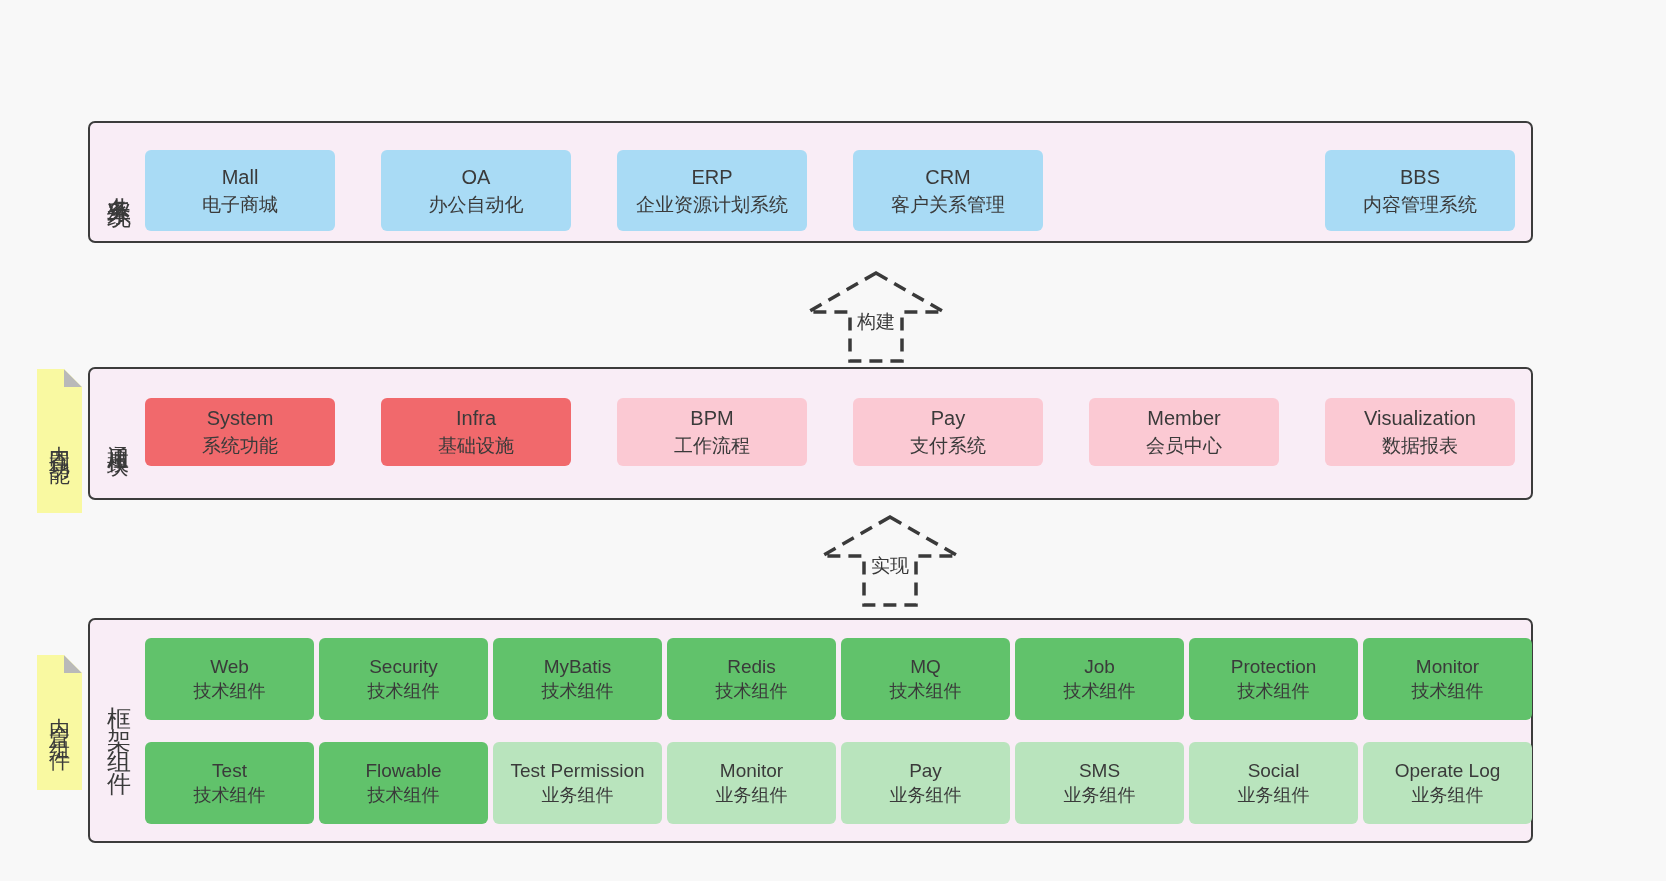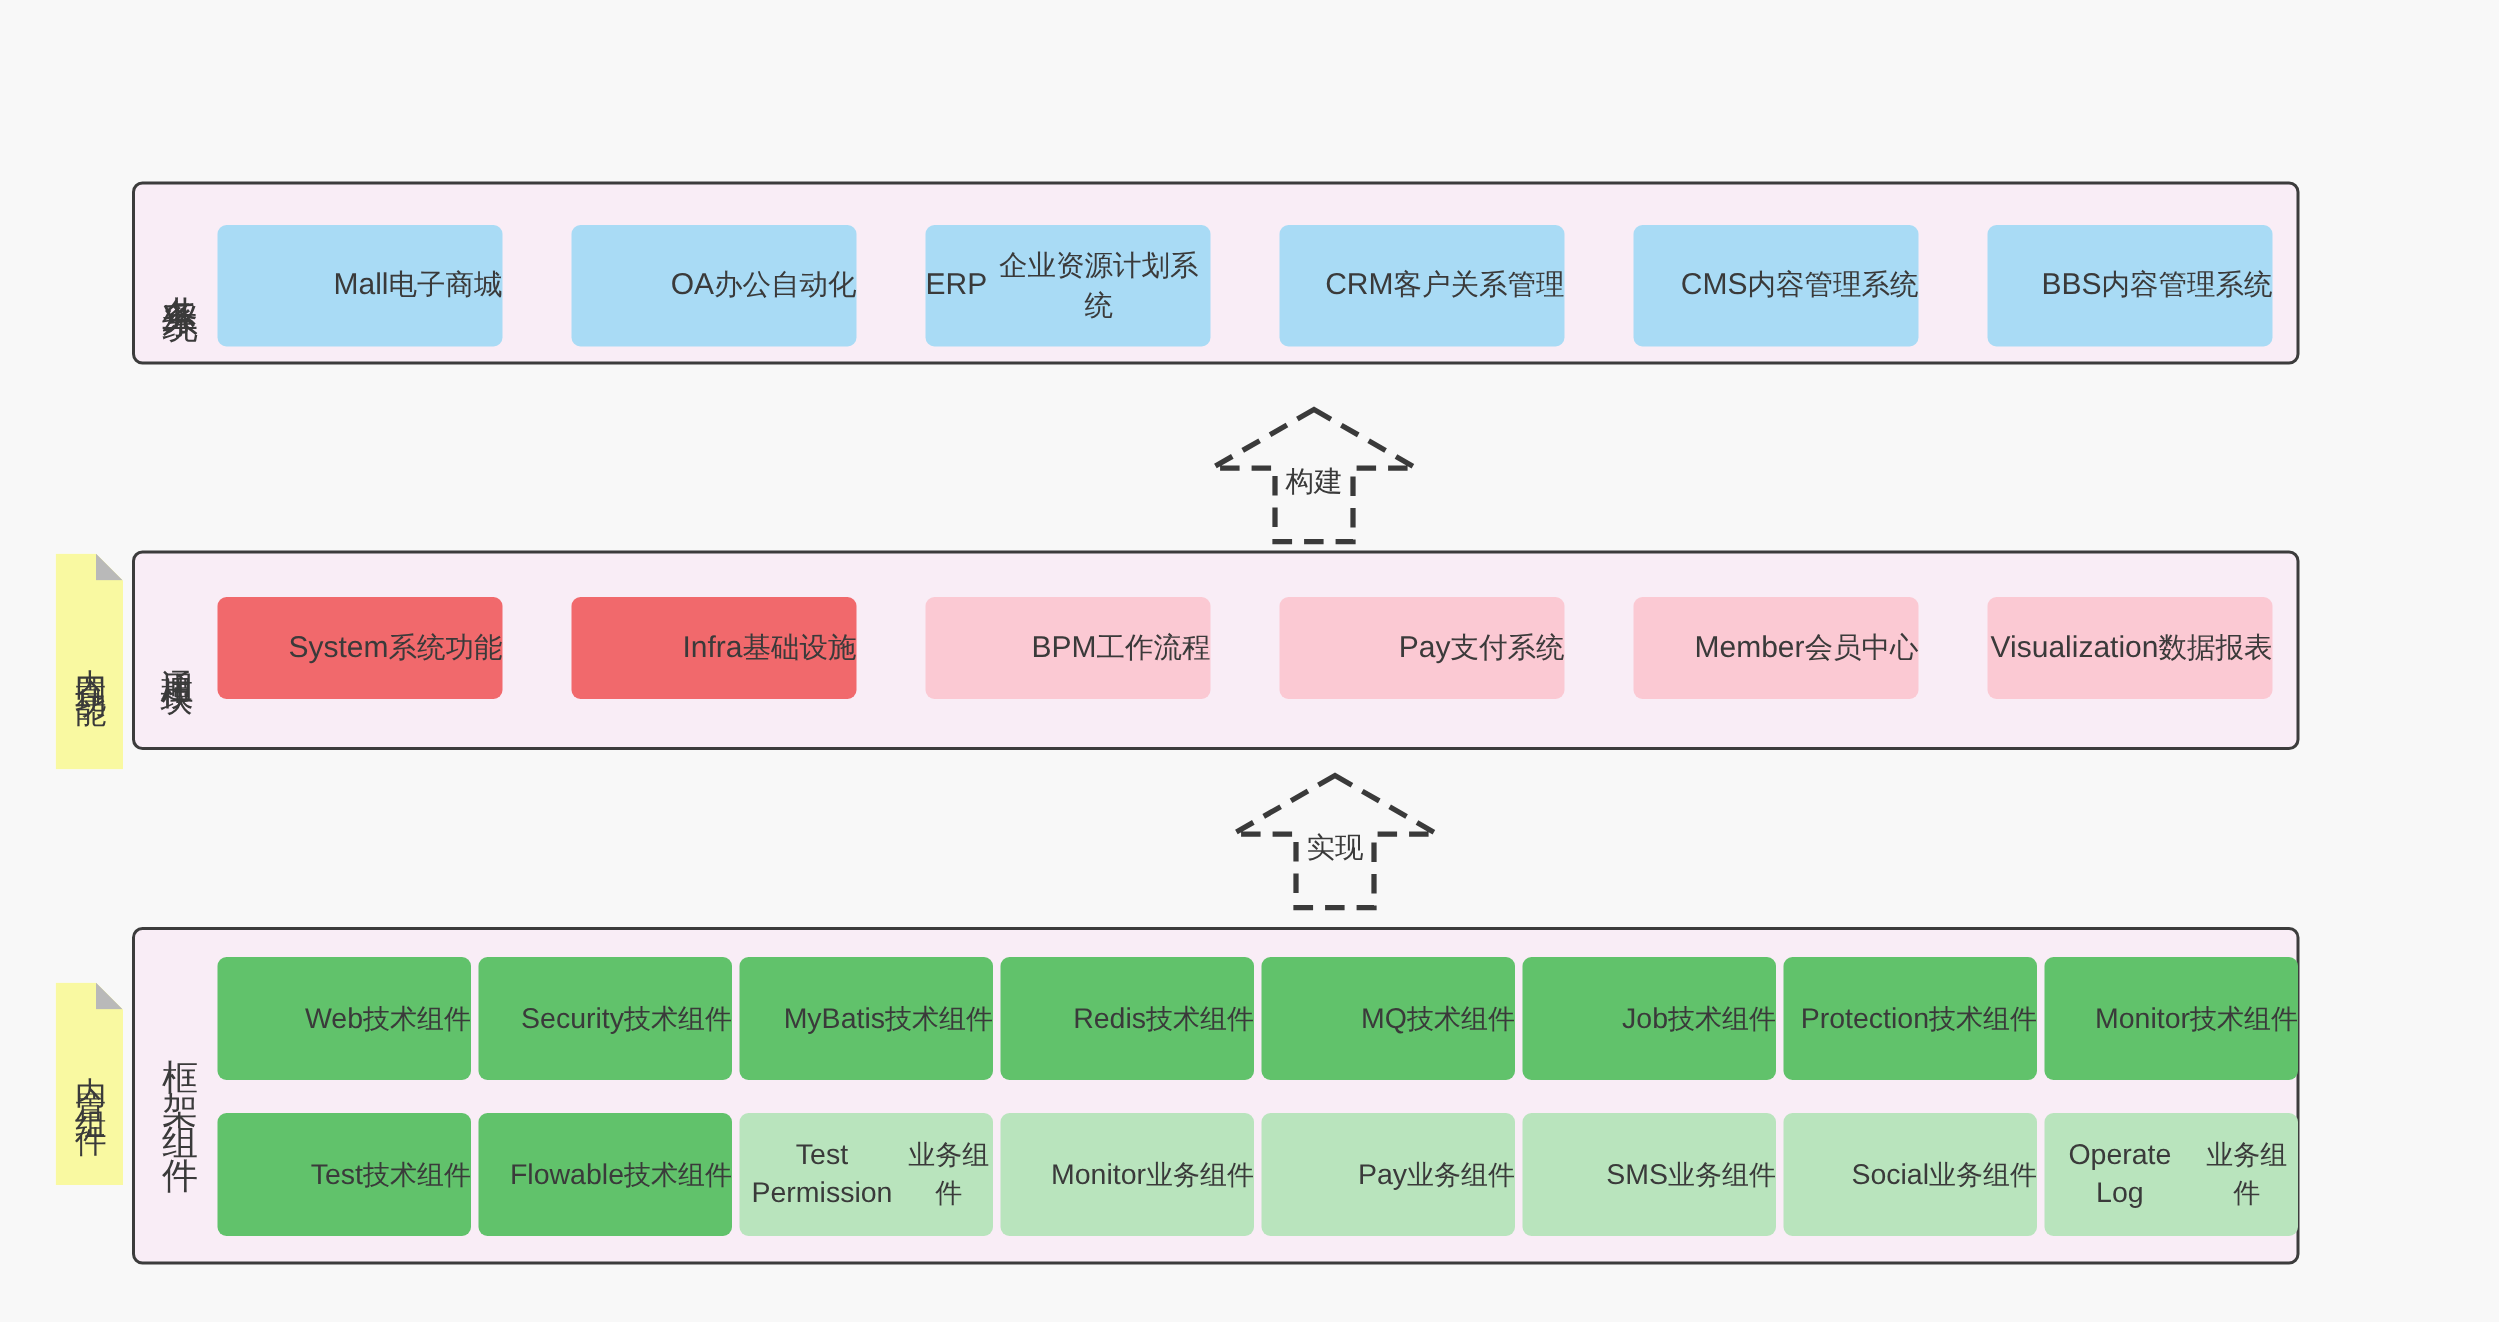--- a/index.html
+++ b/index.html
@@ -26,21 +26,21 @@
     position:absolute;left:13px;top:50%;transform:translateY(-50%);
     writing-mode:vertical-rl;text-orientation:upright;
     font-size:24px;color:var(--text);white-space:nowrap;
   }
   #layer-business .side-label{letter-spacing:2px}
   #layer-modules  .side-label{font-size:22px;letter-spacing:3px}
   #layer-components .side-label{letter-spacing:22px}
 
   .node{
     position:absolute;border-radius:6px;
-    display:flex;flex-direction:row;align-items:center;justify-content:flex-end;
+    display:flex;flex-direction:column;align-items:center;justify-content:center;
     text-align:center;color:var(--text);
   }
   .node .en{font-size:20px;line-height:27px}
   .node .zh{font-size:19px;line-height:27px}
   .six{width:190px;height:81px;top:27px}
   #layer-modules .six{top:29px;height:68px}
   .eight{width:169px;height:82px}
   .eight .en{font-size:19px;line-height:25px}
   .eight .zh{font-size:18px;line-height:25px}
   .r1{top:18px}.r2{top:122px}
@@ -101,24 +101,20 @@
     <span class="zh">办公自动化</span>
   </div>
   <div class="node six c-blue c3">
     <span class="en">ERP</span>
     <span class="zh">企业资源计划系统</span>
   </div>
   <div class="node six c-blue c4">
     <span class="en">CRM</span>
     <span class="zh">客户关系管理</span>
   </div>
-  <div class="node six c-blue c5">
-    <span class="en">CMS</span>
-    <span class="zh">内容管理系统</span>
-  </div>
   <div class="node six c-blue c6">
     <span class="en">BBS</span>
     <span class="zh">内容管理系统</span>
   </div>
 </div>
 
 <svg class="arrow" id="arrow-build" width="156" height="96">
   <polygon points="78,5 146,44 104,44 104,93 52,93 52,44 10,44"></polygon>
 </svg>
 <div class="arrow-label" id="arrow-build-label">构建</div>

